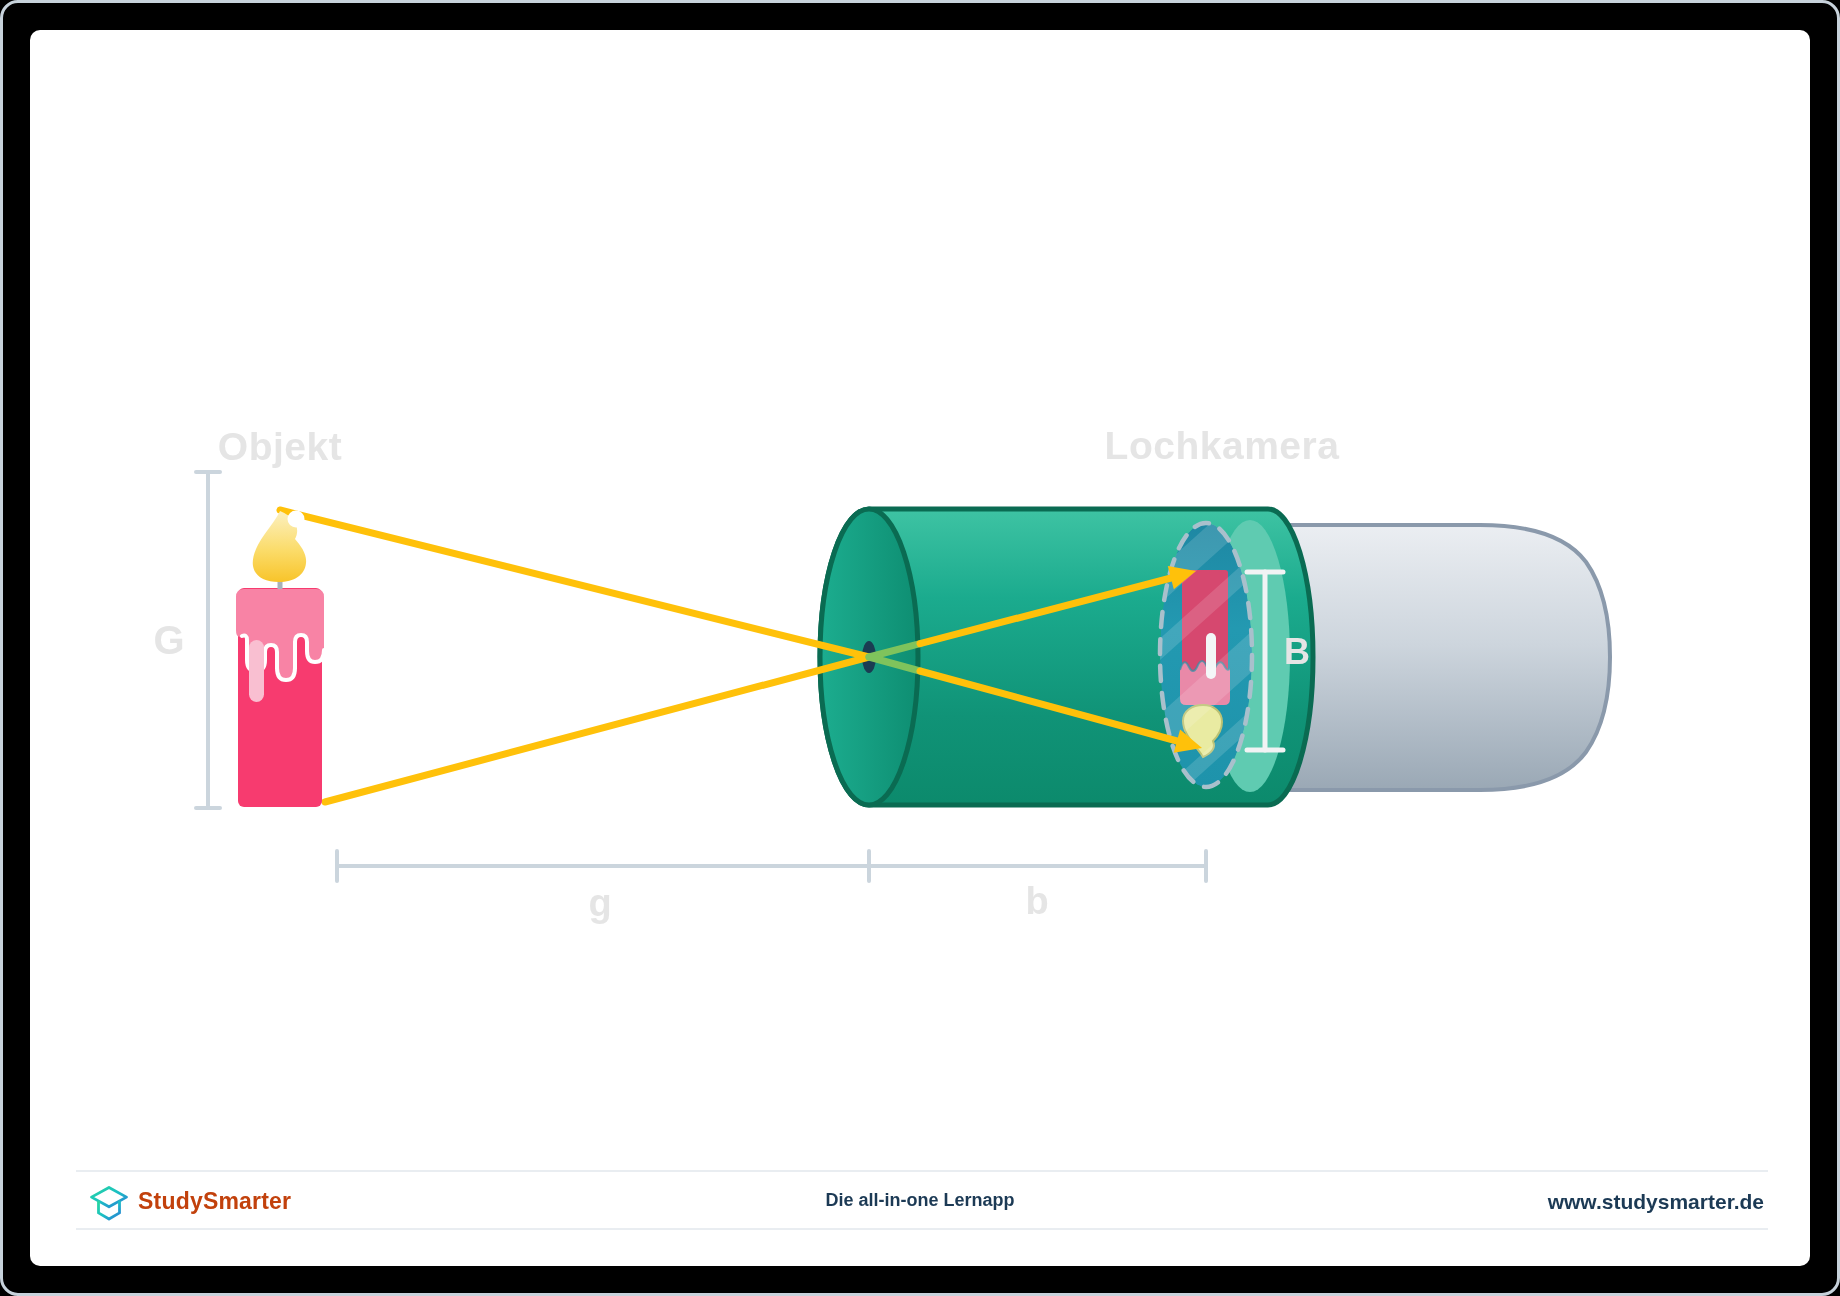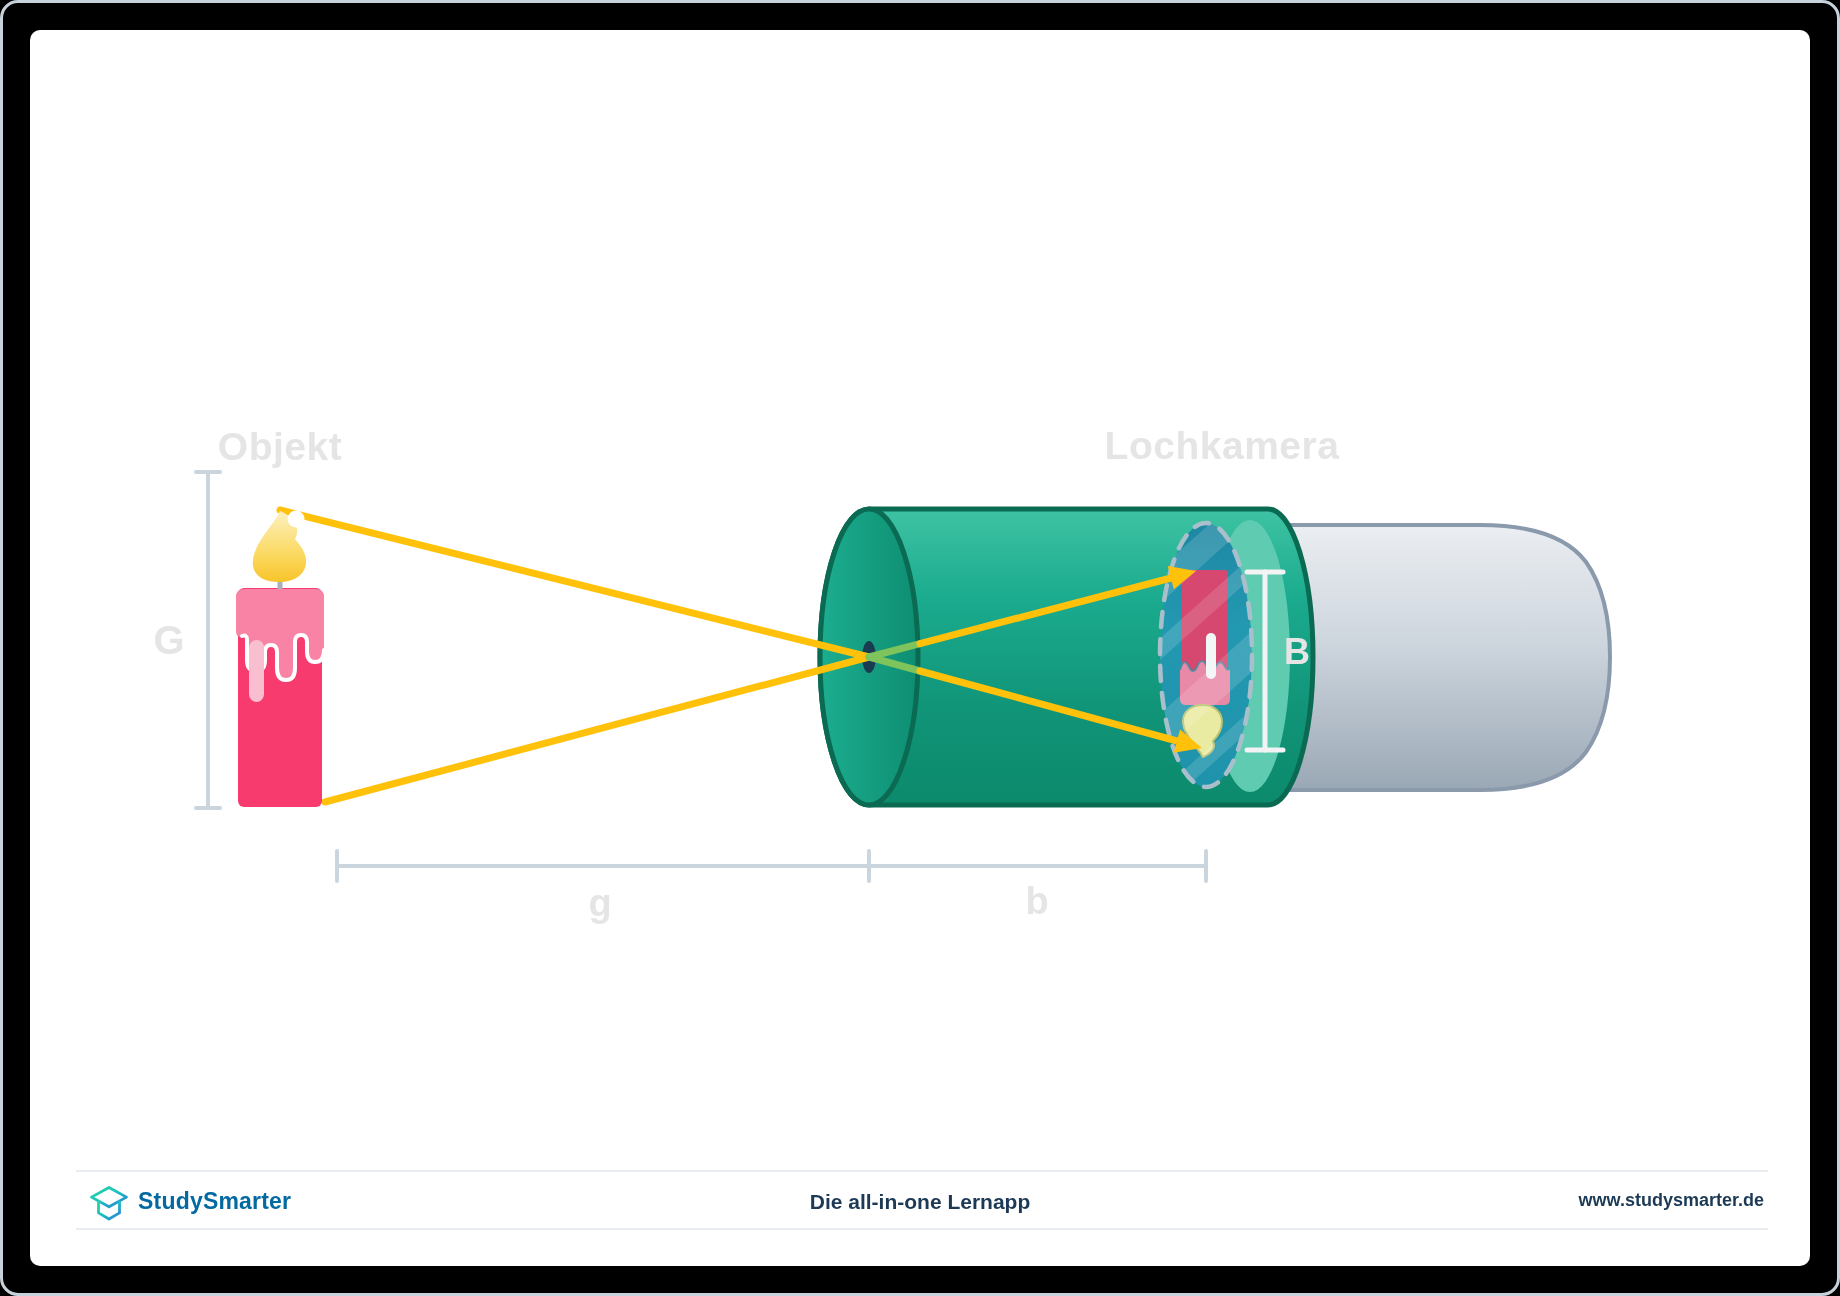--- a/index.html
+++ b/index.html
@@ -25,29 +25,29 @@
   .lbl.meas-G{font-size:40px;}
   .lbl.meas-B{font-size:36px;}
   .lbl.meas-gb{font-size:38px;}
   .footer-line{
     position:absolute;left:76px;width:1692px;height:2px;background:#E9EDF1;
   }
   .footer-line.top{top:1170px;}
   .footer-line.bottom{top:1228px;}
   .brand-wrap{position:absolute;left:88px;top:1181px;height:40px;display:flex;align-items:center;}
   .brand-text{
-    color:#0369a1;font-weight:bold;font-size:23px;margin-left:8px;letter-spacing:.2px;
+    color:#c2410c;font-weight:bold;font-size:23px;margin-left:8px;letter-spacing:.2px;
   }
   .footer-tagline{
     position:absolute;left:770px;top:1190px;width:300px;text-align:center;
-    color:#1C3A55;font-weight:bold;font-size:21px;
+    color:#1C3A55;font-weight:bold;font-size:18px;
   }
   .footer-site{
     position:absolute;left:1530px;top:1190px;width:234px;text-align:right;
-    color:#1C3A55;font-weight:bold;font-size:18px;
+    color:#1C3A55;font-weight:bold;font-size:21px;
   }
 </style>
 </head>
 <body>
 
 <div class="page"></div>
 
 <svg class="diagram-svg" viewBox="0 0 1840 1296">
   <defs>
     <linearGradient id="bodyGrad" x1="0" y1="0" x2="0" y2="1">

